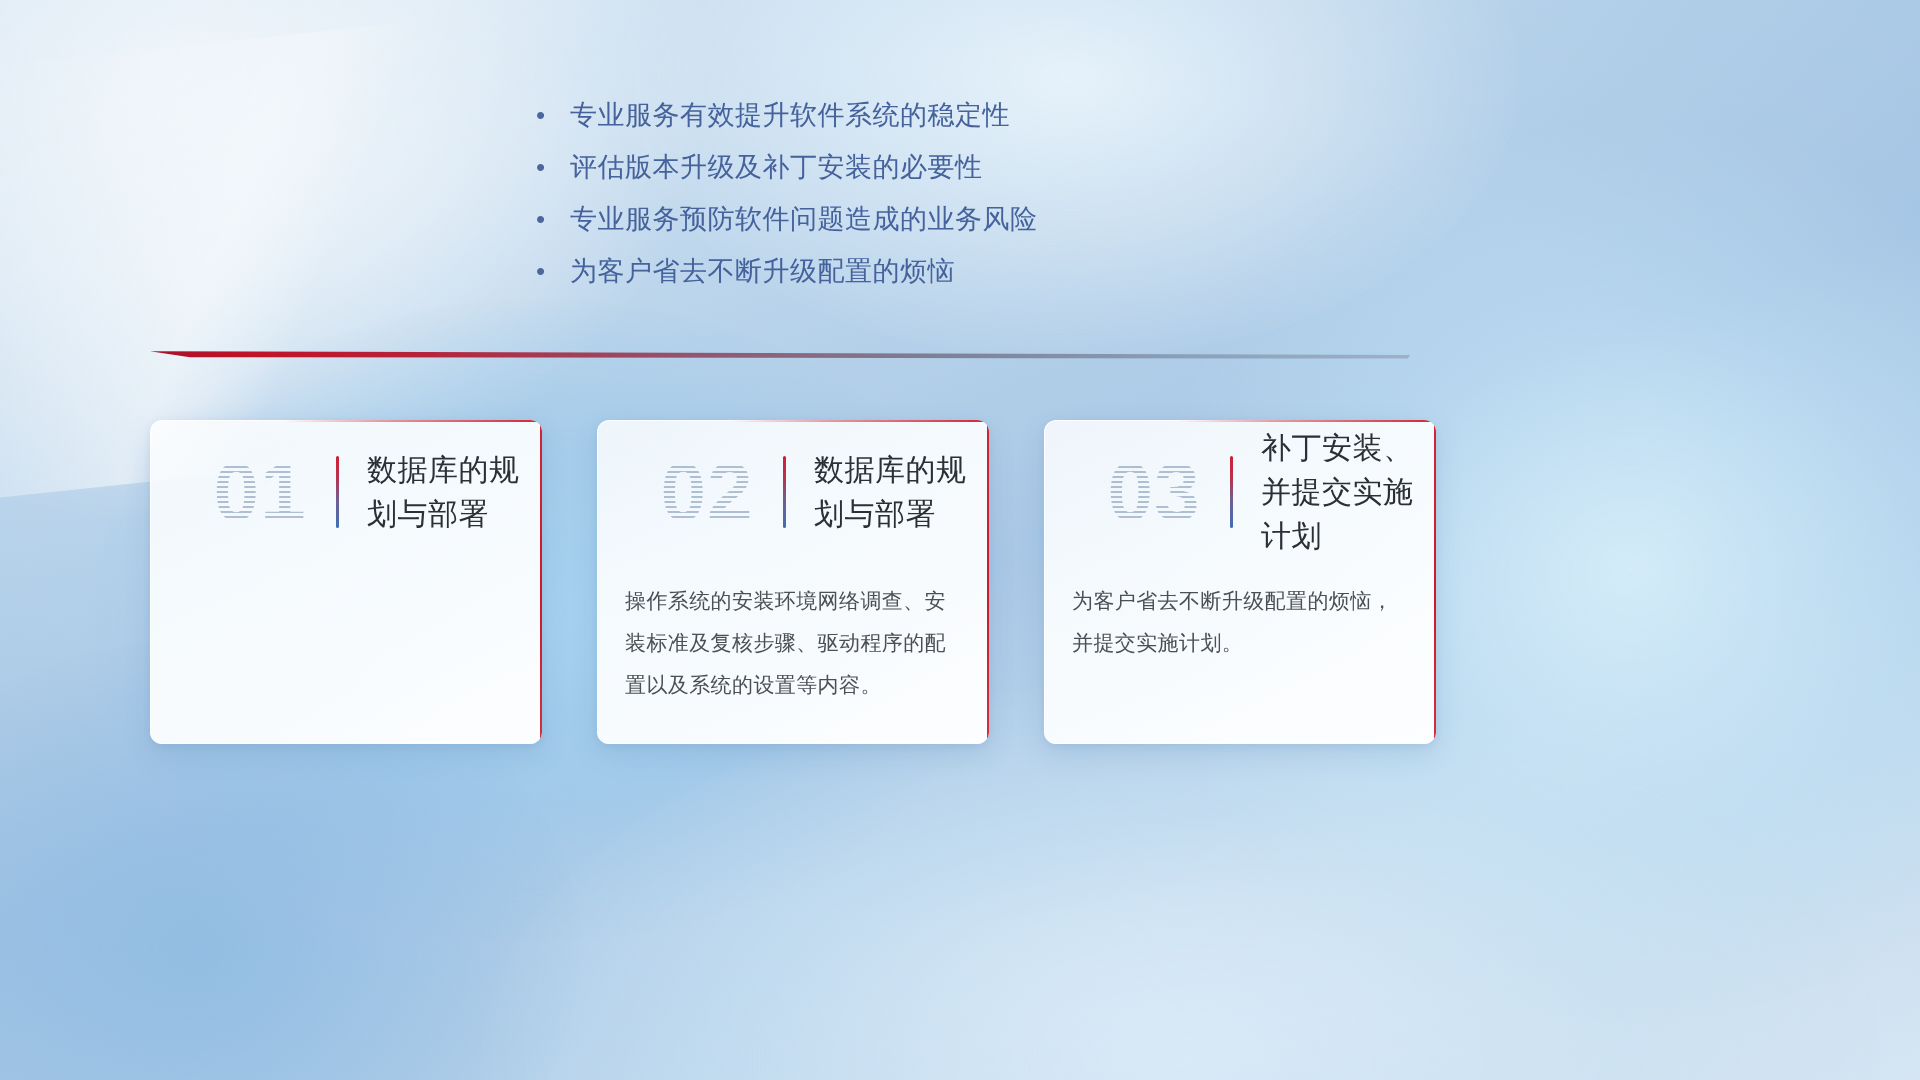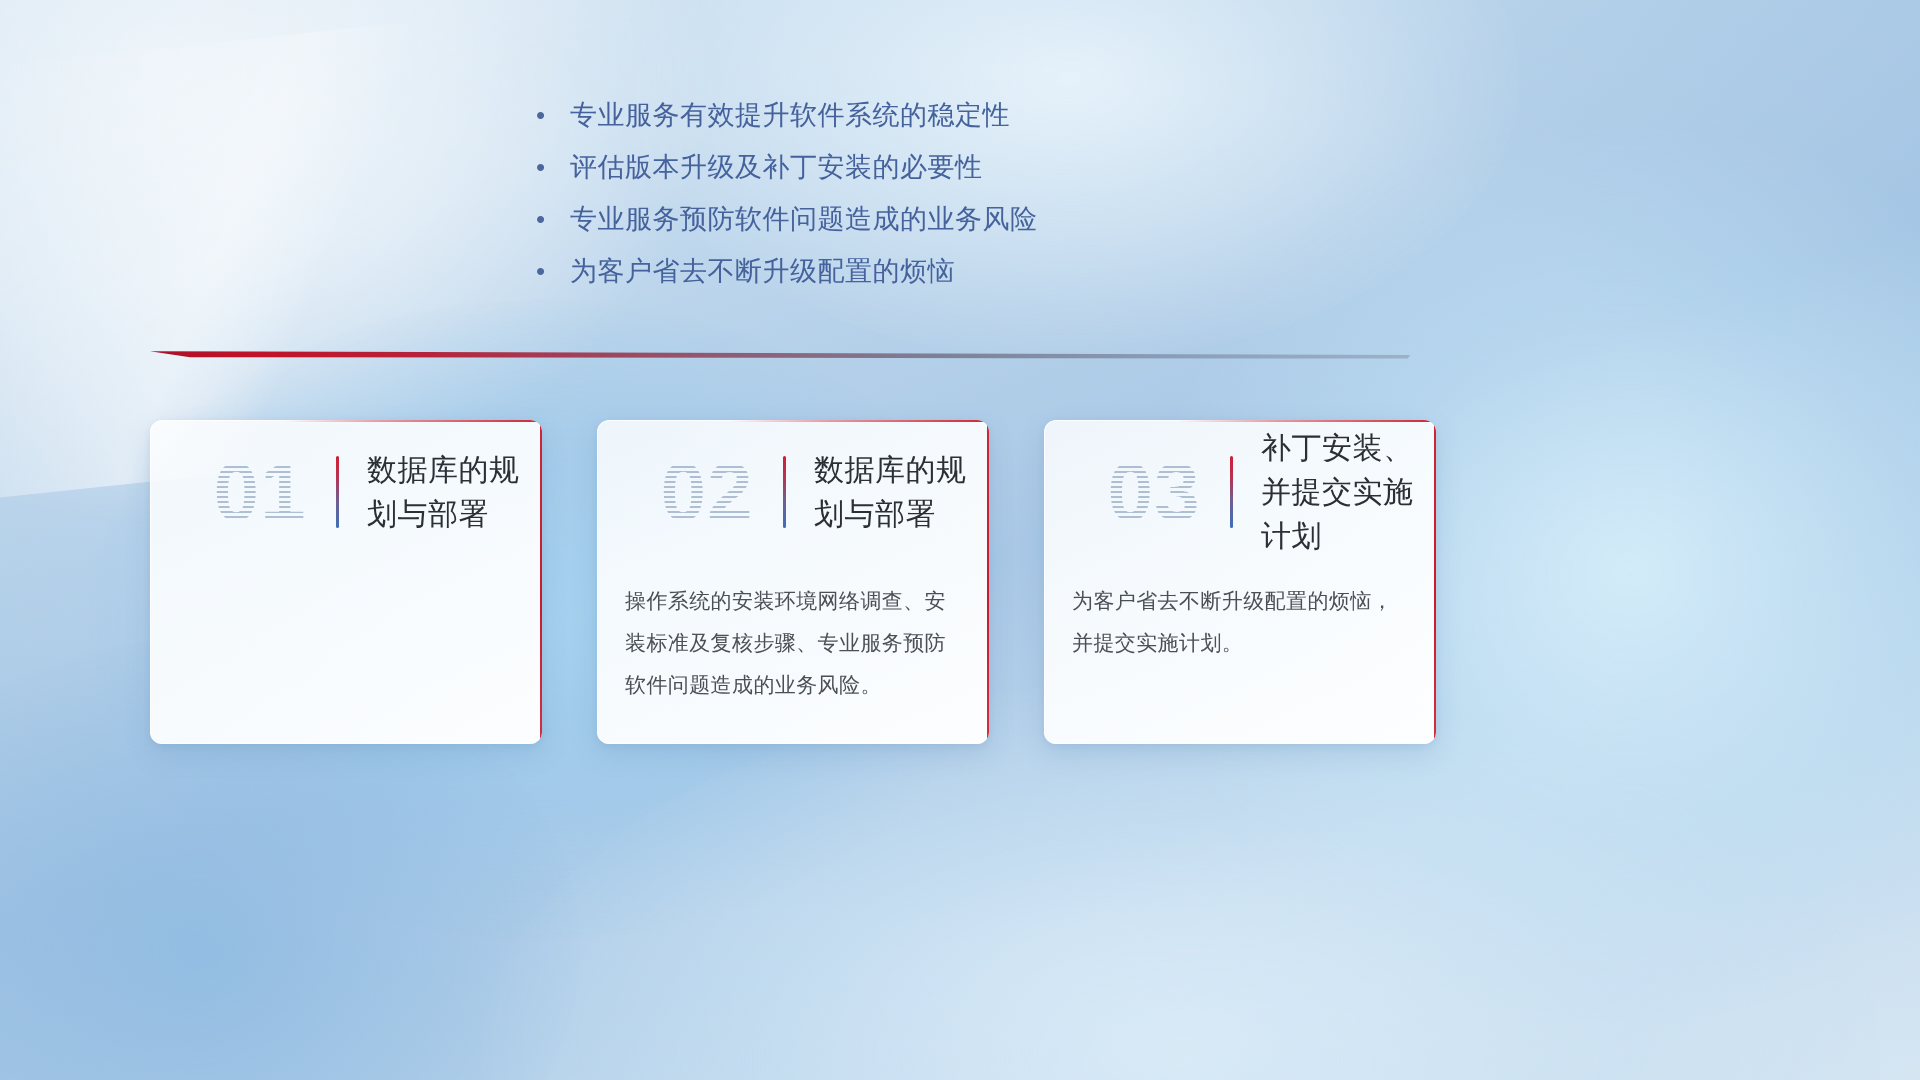--- a/index.html
+++ b/index.html
@@ -226,21 +226,21 @@
     <div class="edge-hairline"></div>
     <div class="edge-top"></div>
     <div class="edge-right"></div>
     <div class="card-head">
       <div class="card-num">
         <span>02</span>
       </div>
       <div class="card-bar"></div>
       <div class="card-title">数据库的规划与部署</div>
     </div>
-    <div class="card-body">操作系统的安装环境网络调查、安装标准及复核步骤、专业服务预防软件问题造成的业务风险。</div>
+    <div class="card-body">操作系统的安装环境网络调查、安装标准及复核步骤、驱动程序的配置以及系统的设置等内容。</div>
   </div>
 
   <div class="card card-3">
     <div class="edge-hairline"></div>
     <div class="edge-top"></div>
     <div class="edge-right"></div>
     <div class="card-head">
       <div class="card-num">
         <span>03</span>
       </div>

